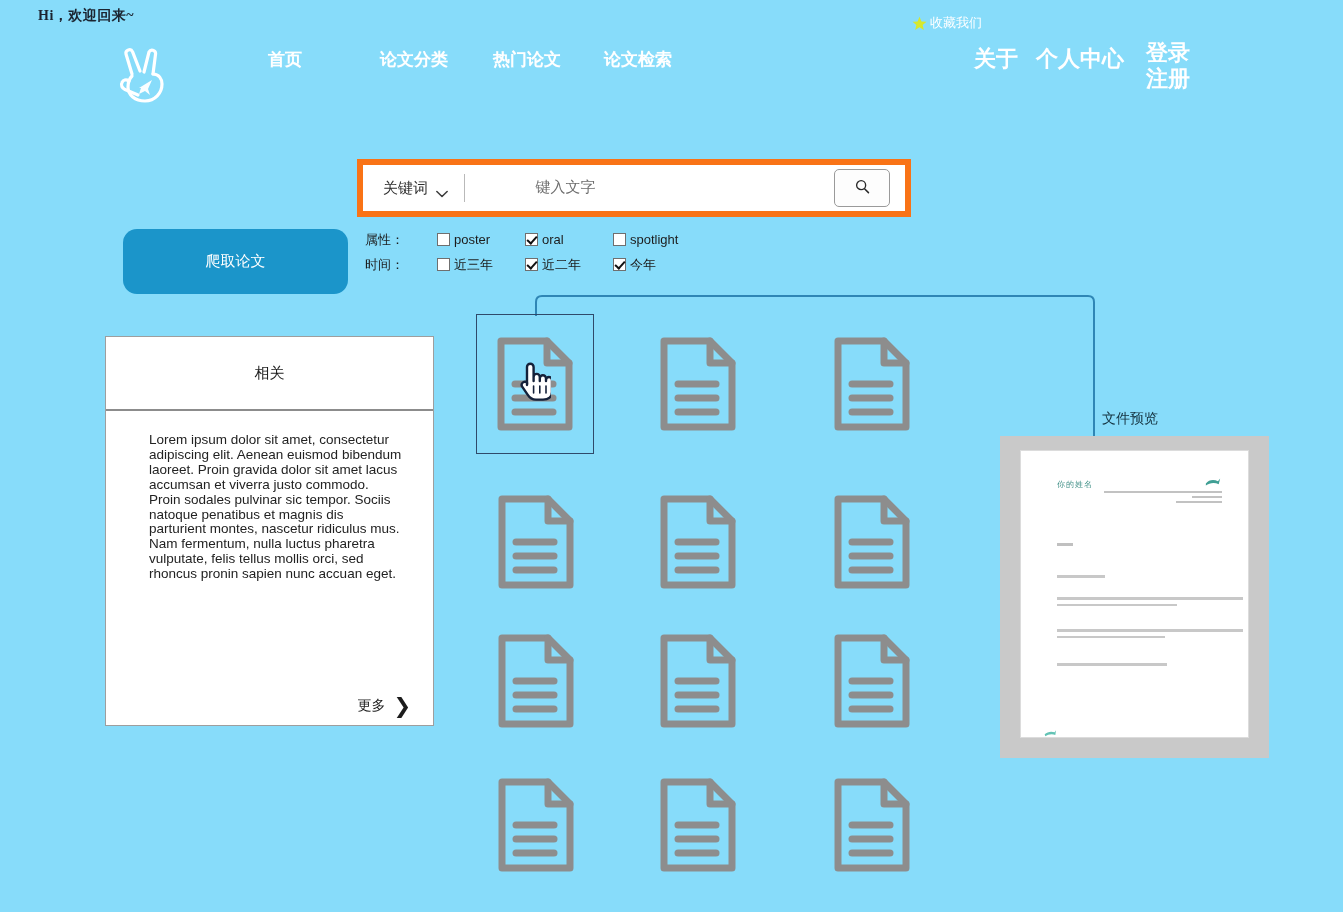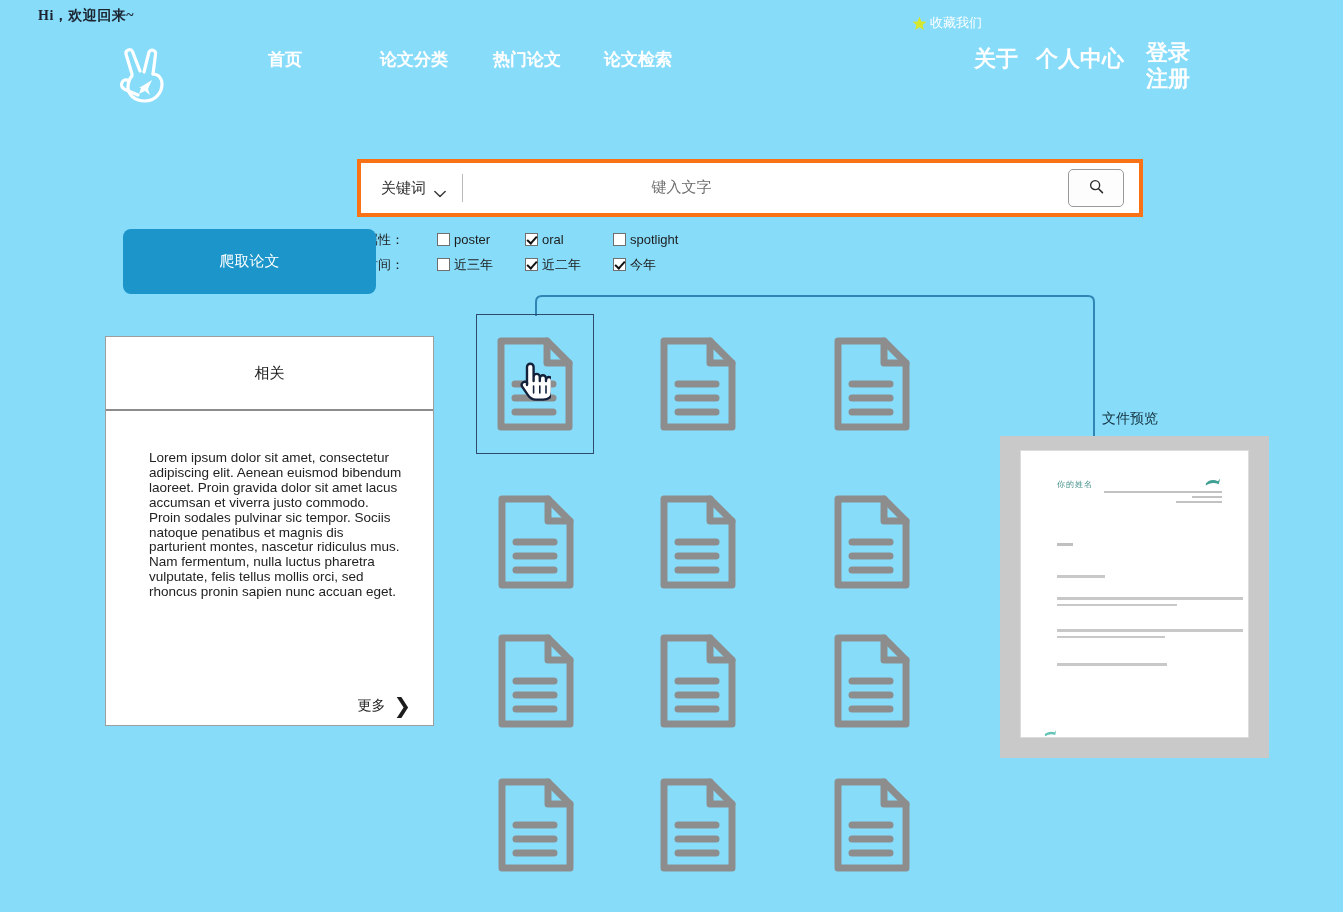--- a/index.html
+++ b/index.html
@@ -63,23 +63,23 @@
     font-family: "Liberation Serif", "DejaVu Serif", serif;
     white-space: nowrap;
   }
   .star {
     width: 15px; height: 15px; display: inline-block;
   }
 
   
   .searchbar {
     position: absolute; left: 341px; top: 159px;
-    width: 786px; height: 58px;
+    width: 554px; height: 58px;
     background: #ffffff;
-    border: 4px solid #f97316;
+    border: 6px solid #f97316;
     display: flex; align-items: center;
   }
   .sb-select {
     display: flex; align-items: center; gap: 8px;
     padding-left: 20px; cursor: pointer; height: 100%;
   }
   .sb-select-label { font-size: 15px; color: #2e2e2e; white-space: nowrap; }
   .chev { width: 12px; height: 8px; display:block; }
   .sb-divider {
     width: 1px; height: 28px; background: #b9b9b9; margin-left: 16px;
@@ -118,44 +118,44 @@
     content: ""; position: absolute;
     left: 3px; top: 0px; width: 4px; height: 8px;
     border: solid #111111; border-width: 0 2px 2px 0;
     transform: rotate(42deg);
   }
   .chk-label { font-size: 13px; color: #1c1c1c; white-space: nowrap; }
 
   
   .crawl-btn {
     position: absolute; left: 107px; top: 229px;
-    width: 253px; height: 65px;
+    width: 225px; height: 65px;
     background: #1b95ca;
-    border: none; border-radius: 8px;
+    border: none; border-radius: 14px;
     color: #ffffff; font-size: 15px;
     cursor: pointer;
     font-family: "Liberation Sans", "DejaVu Sans", sans-serif;
     display: flex; align-items: center; justify-content: center;
   }
 
   
   .card {
     position: absolute; left: 89px; top: 336px;
     width: 329px; height: 390px;
     background: #ffffff;
     border: 1px solid #9e9e9e;
     display: flex; flex-direction: column;
   }
   .card-header {
     height: 74px; border-bottom: 2px solid #8c8c8c;
     display: flex; align-items: center; justify-content: center;
     font-size: 15px; color: #1c1c1c;
   }
   .card-body {
-    flex: 1; padding: 40px 30px 0 43px;
+    flex: 1; padding: 22px 30px 0 43px;
     font-size: 13.5px; line-height: 14.9px; color: #222222;
     position: relative;
   }
   .card-more {
     position: absolute; right: 22px; bottom: 9px;
     display: flex; align-items: center; gap: 8px; cursor: pointer;
   }
   .card-more-label { font-size: 14px; color: #1c1c1c; }
   .card-more-arrow { font-size: 21px; color: #1c1c1c; line-height: 1; }
 

